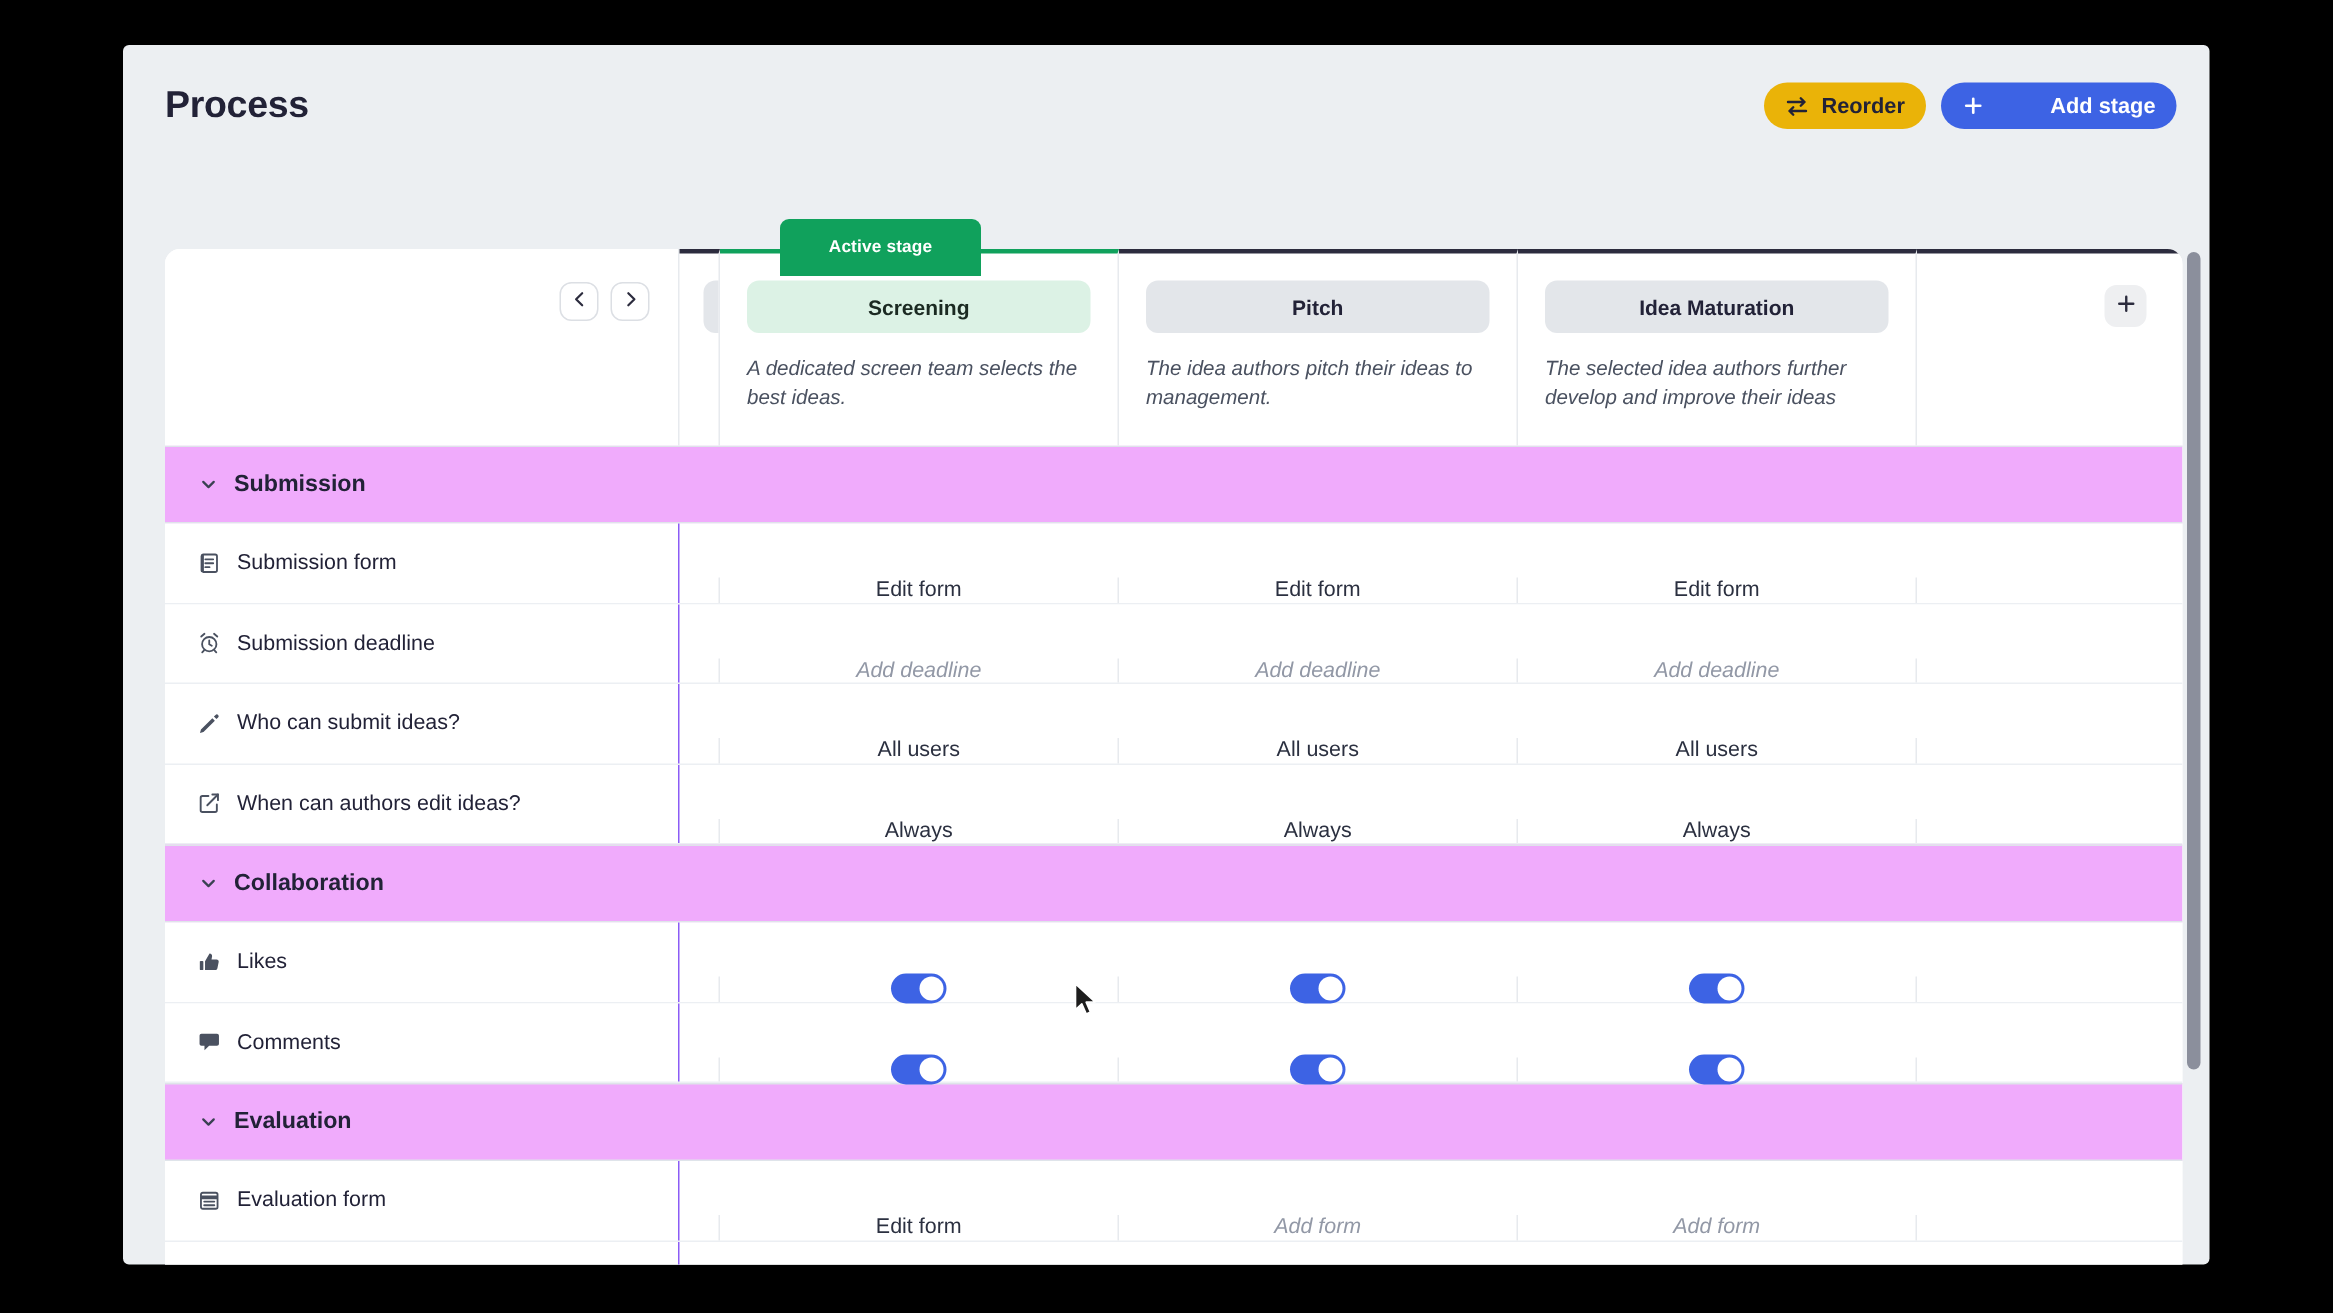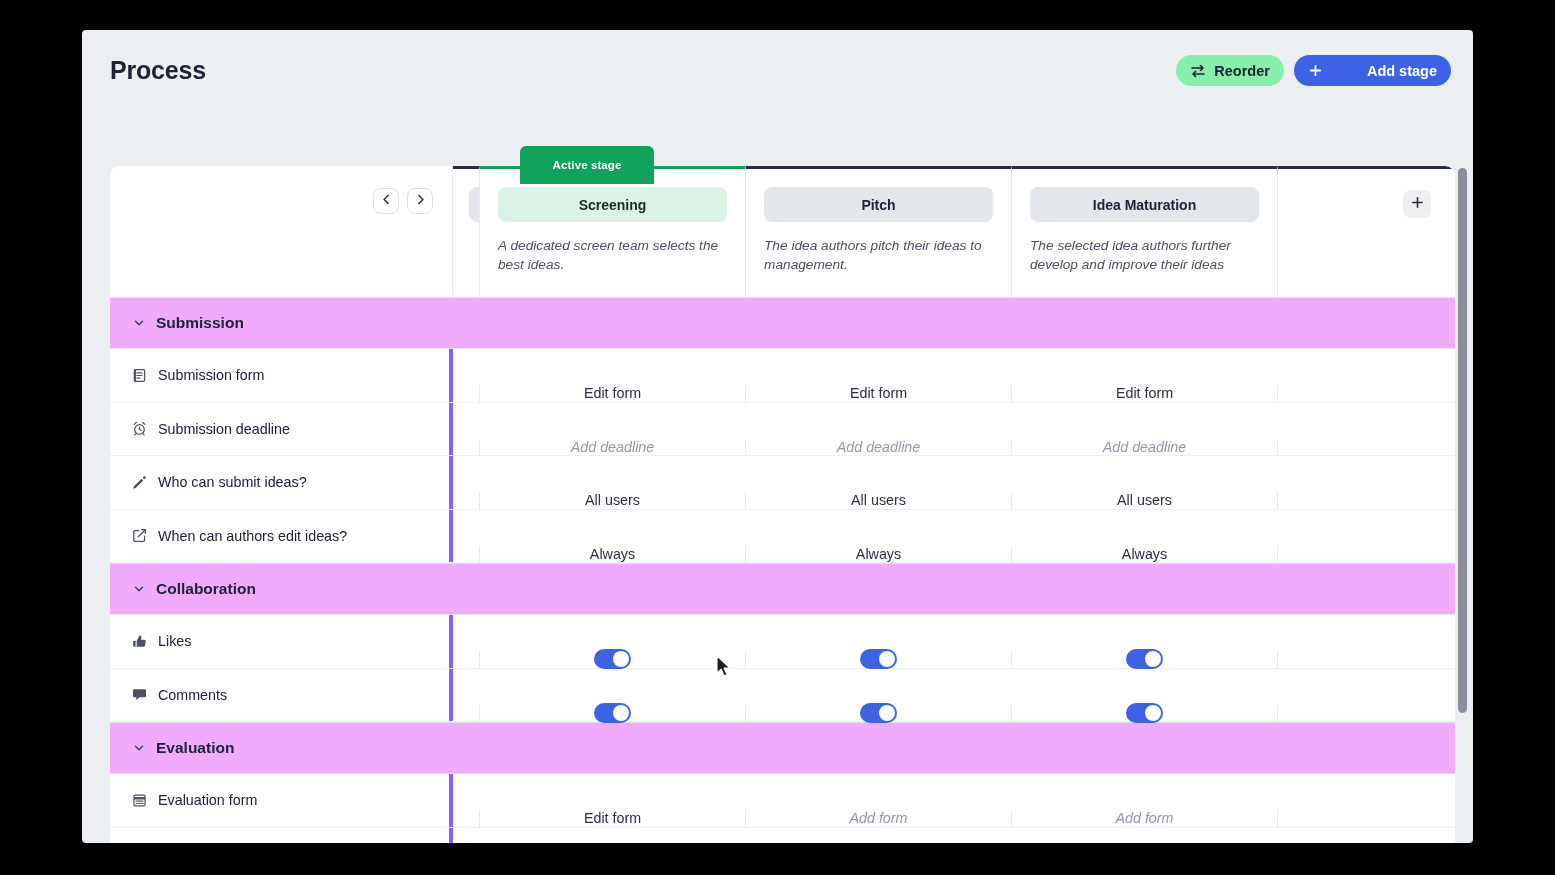--- a/index.html
+++ b/index.html
@@ -48,21 +48,21 @@
     padding: 0 14px;
     border: none;
     border-radius: 16px;
     font-family: "Liberation Sans", sans-serif;
     font-size: 14.5px;
     font-weight: bold;
     cursor: pointer;
     white-space: nowrap;
   }
   .btn-reorder {
-    background: #86efac;
+    background: #eab308;
     color: #222237;
   }
   .btn-add-stage {
     background: #3d63e4;
     color: #ffffff;
     gap: 44px;
   }
   .btn svg { display: block; }
 
   
@@ -197,21 +197,21 @@
     display: flex;
     height: 53.5px;
     background: #ffffff;
     border-bottom: 1px solid #eceff3;
   }
   .cell-label {
     display: flex;
     align-items: center;
     gap: 11px;
     padding-left: 22px;
-    border-right: 4px solid #8b5cf6;
+    border-right: 1px solid #8b5cf6;
     font-size: 14.3px;
     color: #222237;
   }
   .cell {
     display: flex;
     align-items: center;
     justify-content: center;
     border-right: 1px solid #e7eaee;
     font-size: 14.3px;
     color: #2b3040;

